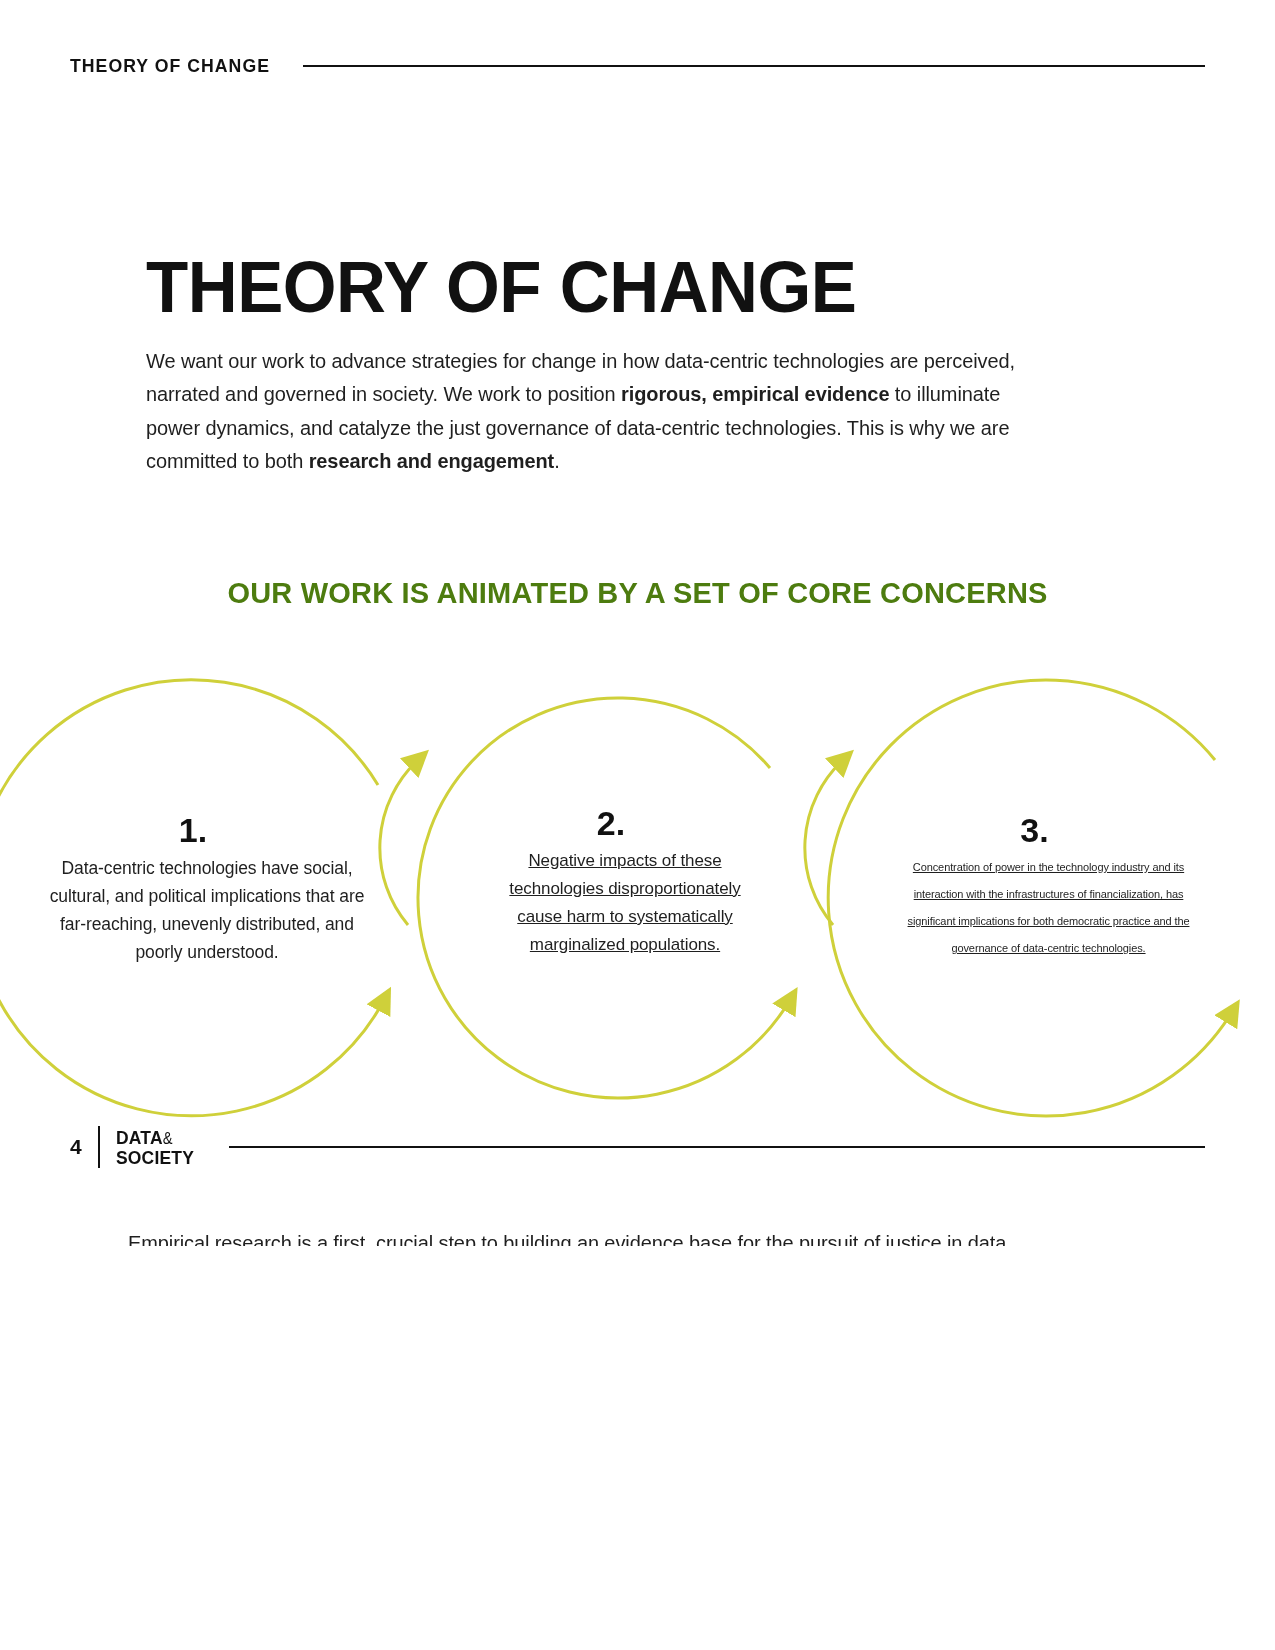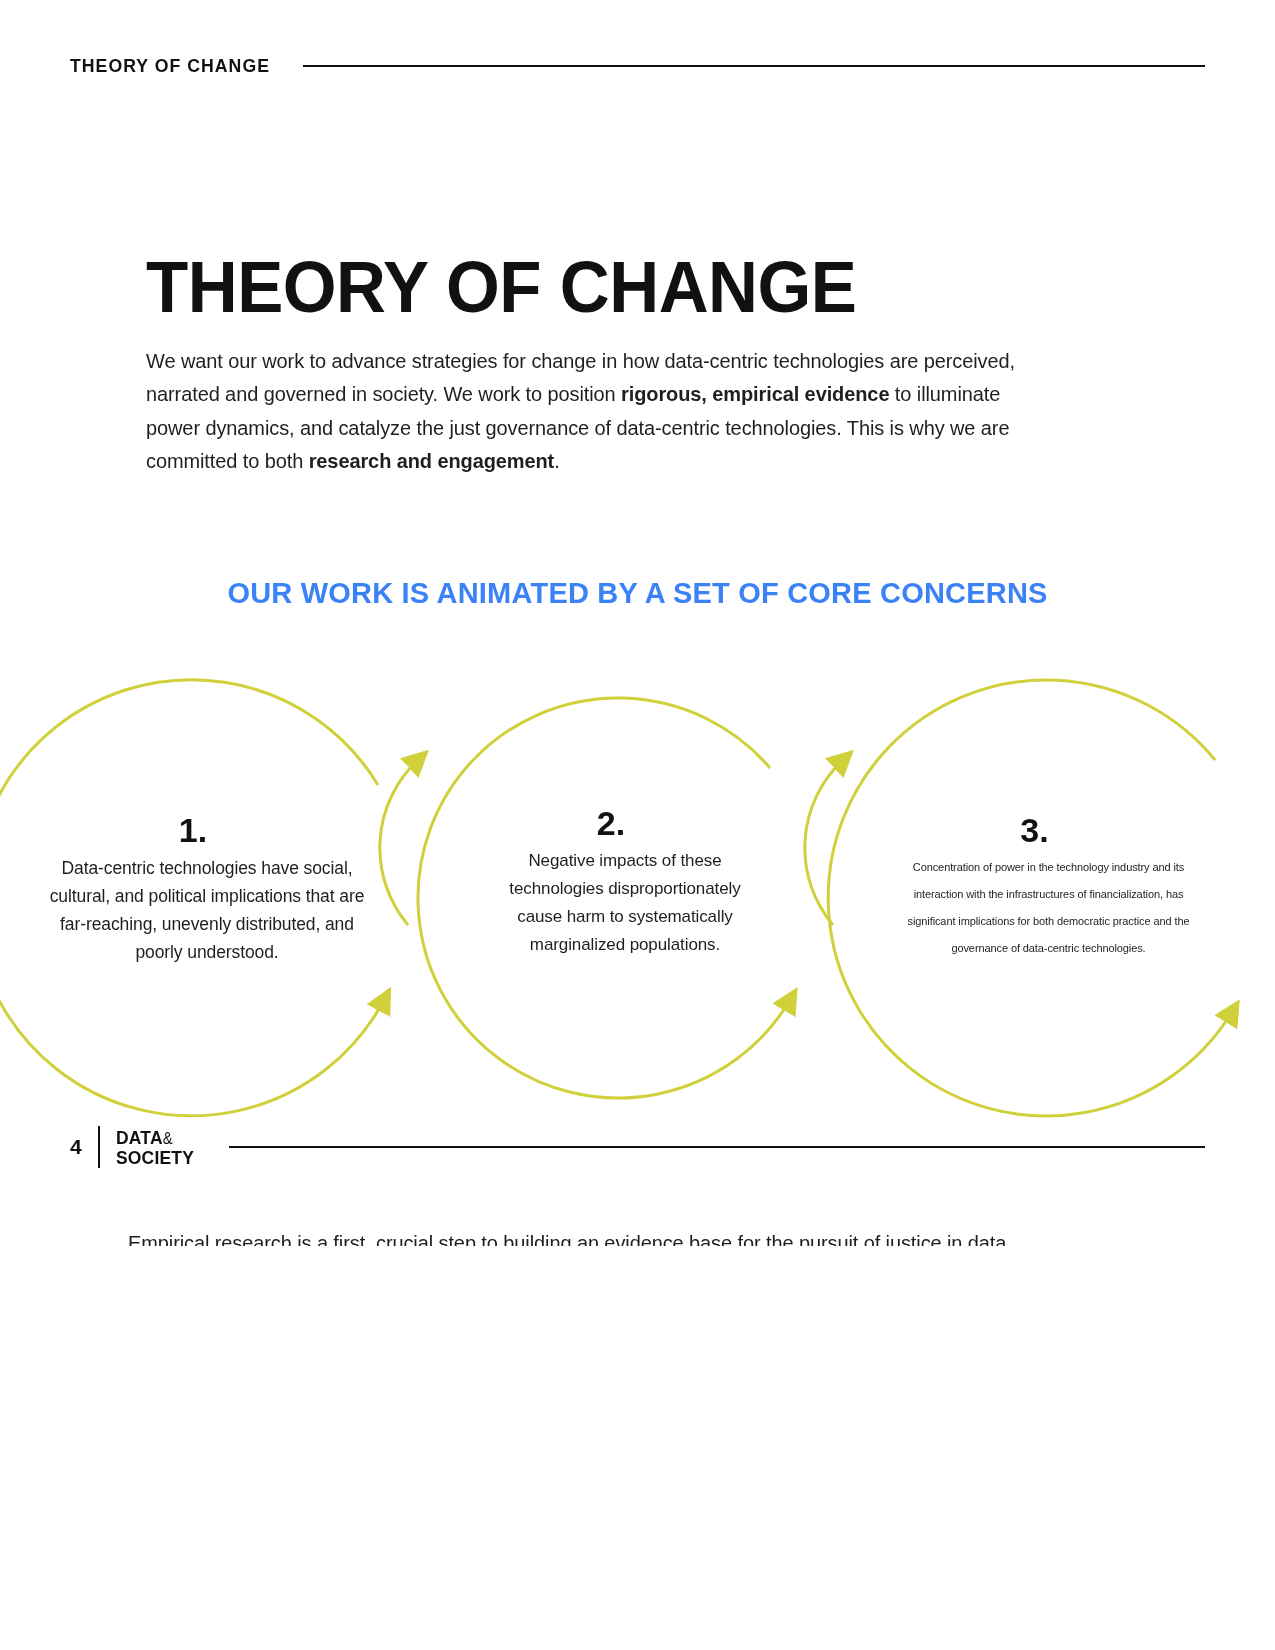--- a/index.html
+++ b/index.html
@@ -77,21 +77,21 @@
   .concerns-heading {
     position: absolute;
     top: 553px;
     left: 0;
     width: 1275px;
     text-align: center;
     font-family: "Liberation Sans Narrow", "Liberation Sans", sans-serif;
     font-weight: 700;
     font-size: 29px;
     letter-spacing: 0.2px;
-    color: #3b82f6;
+    color: #4d7c0f;
   }
 
   
   .diagram {
     position: absolute;
     top: 640px;
     left: 0;
     width: 1275px;
     height: 520px;
   }
@@ -116,21 +116,21 @@
   }
   .circle-body {
     font-size: 17.5px;
     line-height: 28px;
     letter-spacing: -0.1px;
     margin-left: 28px;
   }
   .ct-1 { top: 170px; left: 18px;  width: 350px; }
   .ct-2 { top: 163px; left: 466px; width: 290px; }
   .ct-3 { top: 170px; left: 862px; width: 345px; }
-  .ct-2 .circle-body, .ct-3 .circle-body { font-size: 17px; line-height: 28px; }
+  .ct-2 .circle-body, .ct-3 .circle-body { font-size: 17px; line-height: 28px; text-decoration: underline; }
   .ct-3 .circle-body { font-size: 11px; line-height: 27px; }
 
   
   .closing-para {
     position: absolute;
     top: 1205px;
     left: 128px;
     width: 930px;
     font-size: 20.5px;
     line-height: 33.5px;

